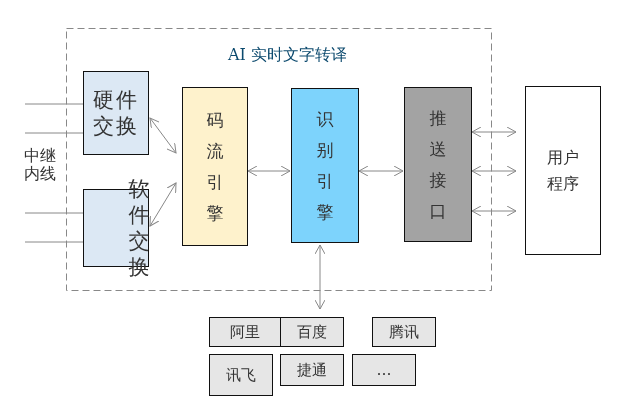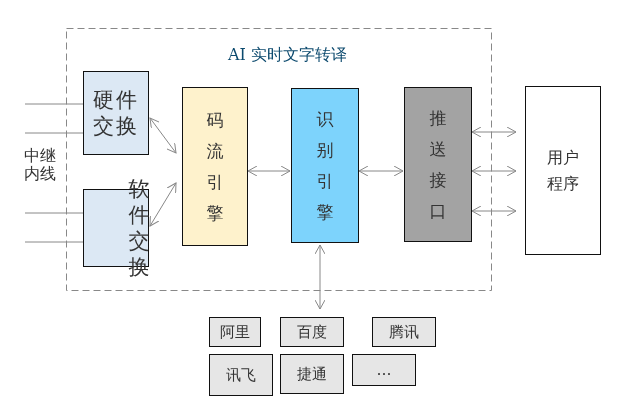--- a/index.html
+++ b/index.html
@@ -73,30 +73,30 @@
 </div>
 
 <div class="box push" style="left:404px; top:87px; width:68px; height:155px;">
   <span class="vtext">推送接口</span>
 </div>
 
 <div class="box user" style="left:525px; top:86px; width:76px; height:169px;">
   <span class="utext">用户程序</span>
 </div>
 
-<div class="box vendor" style="left:209px; top:317px; width:52px; height:30px;">
+<div class="box vendor" style="left:209px; top:317px; width:72px; height:30px;">
   <span>阿里</span>
 </div>
 <div class="box vendor" style="left:280px; top:317px; width:64px; height:30px;align-items:center;">
   <span>百度</span>
 </div>
 <div class="box vendor" style="left:352px; top:317px; width:64px; height:30px;margin-left:20px;">
   <span>腾讯</span>
 </div>
 <div class="box vendor" style="left:209px; top:354px; width:64px; height:42px;">
   <span>讯飞</span>
 </div>
-<div class="box vendor" style="left:280px; top:354px; width:64px; height:40px;text-align:center;">
+<div class="box vendor" style="left:280px; top:354px; width:64px; height:32px;text-align:center;">
   <span>捷通</span>
 </div>
 <div class="box vendor" style="left:352px; top:354px; width:64px; height:32px;">
   <span>…</span>
 </div>
 
 </body></html>

